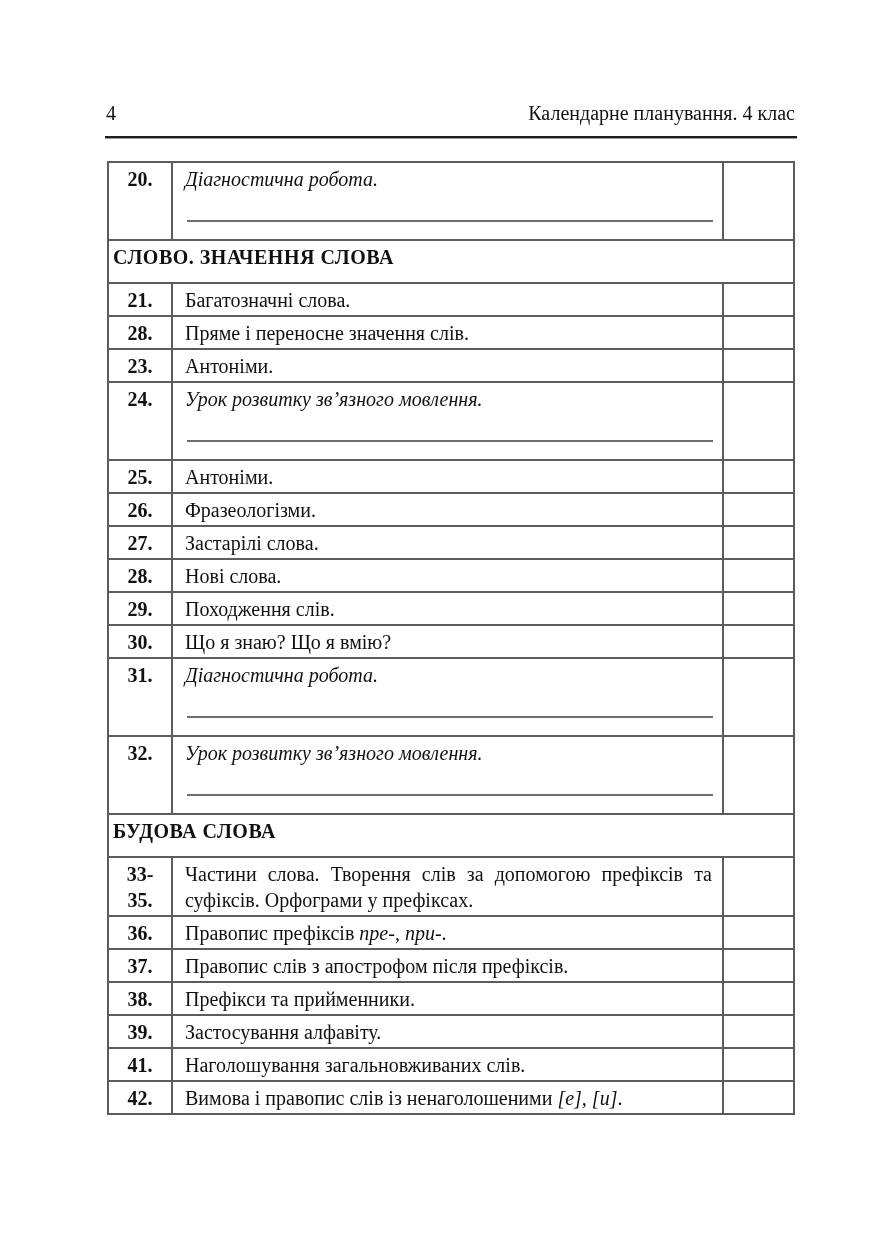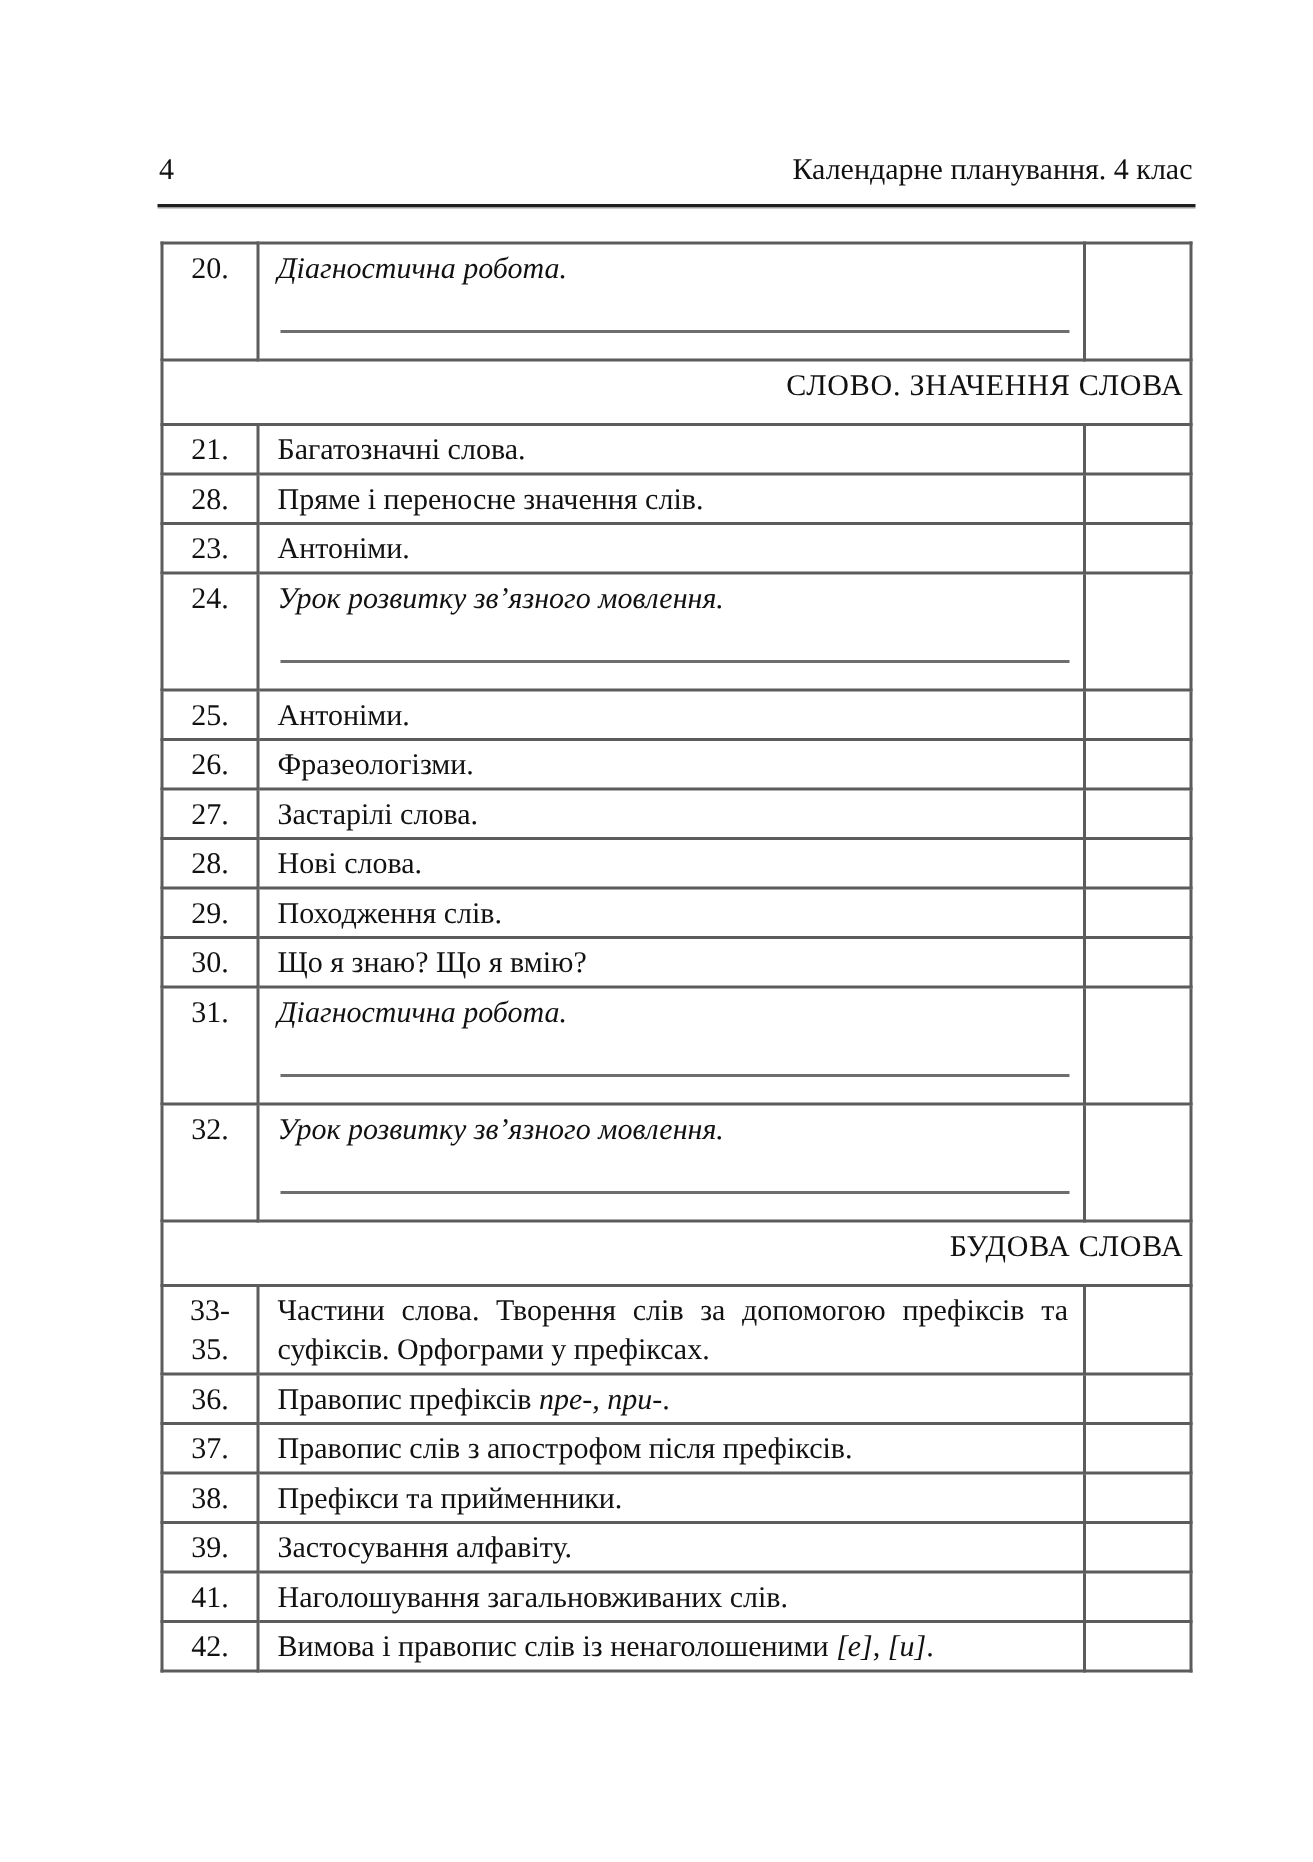--- a/index.html
+++ b/index.html
@@ -38,21 +38,21 @@
   .lesson-table td {
     border: 2px solid #5c5c5c;
     vertical-align: top;
     line-height: 1.3;
   }
   col.c-num   { width: 64px; }
   col.c-topic { width: 551px; }
   col.c-mark  { width: 71px; }
 
   .num-cell {
-    font-weight: normal;
+    font-weight: bold;
     text-align: center;
     padding: 3px 2px 2px 2px;
     white-space: pre-line;
   }
   .topic-cell {
     position: relative;
     padding: 3px 10px 2px 12px;
     text-align: justify;
     border-radius: 10px;
   }
@@ -65,22 +65,22 @@
   .fill-line {
     position: absolute;
     left: 14px;
     right: 9px;
     bottom: 17px;
     border-bottom: 2px solid #6e6e6e;
   }
 
   tr.section-row td {
     height: 32px;
-    text-align: right;
-    font-weight: normal;
+    text-align: left;
+    font-weight: bold;
     padding: 3px 4px 12px 4px;
     letter-spacing: 0.5px;
   }
 </style>
 </head>
 <body>
 
 <div class="page-header">
   <span>4</span>
   <span>Календарне планування. 4 клас</span>

